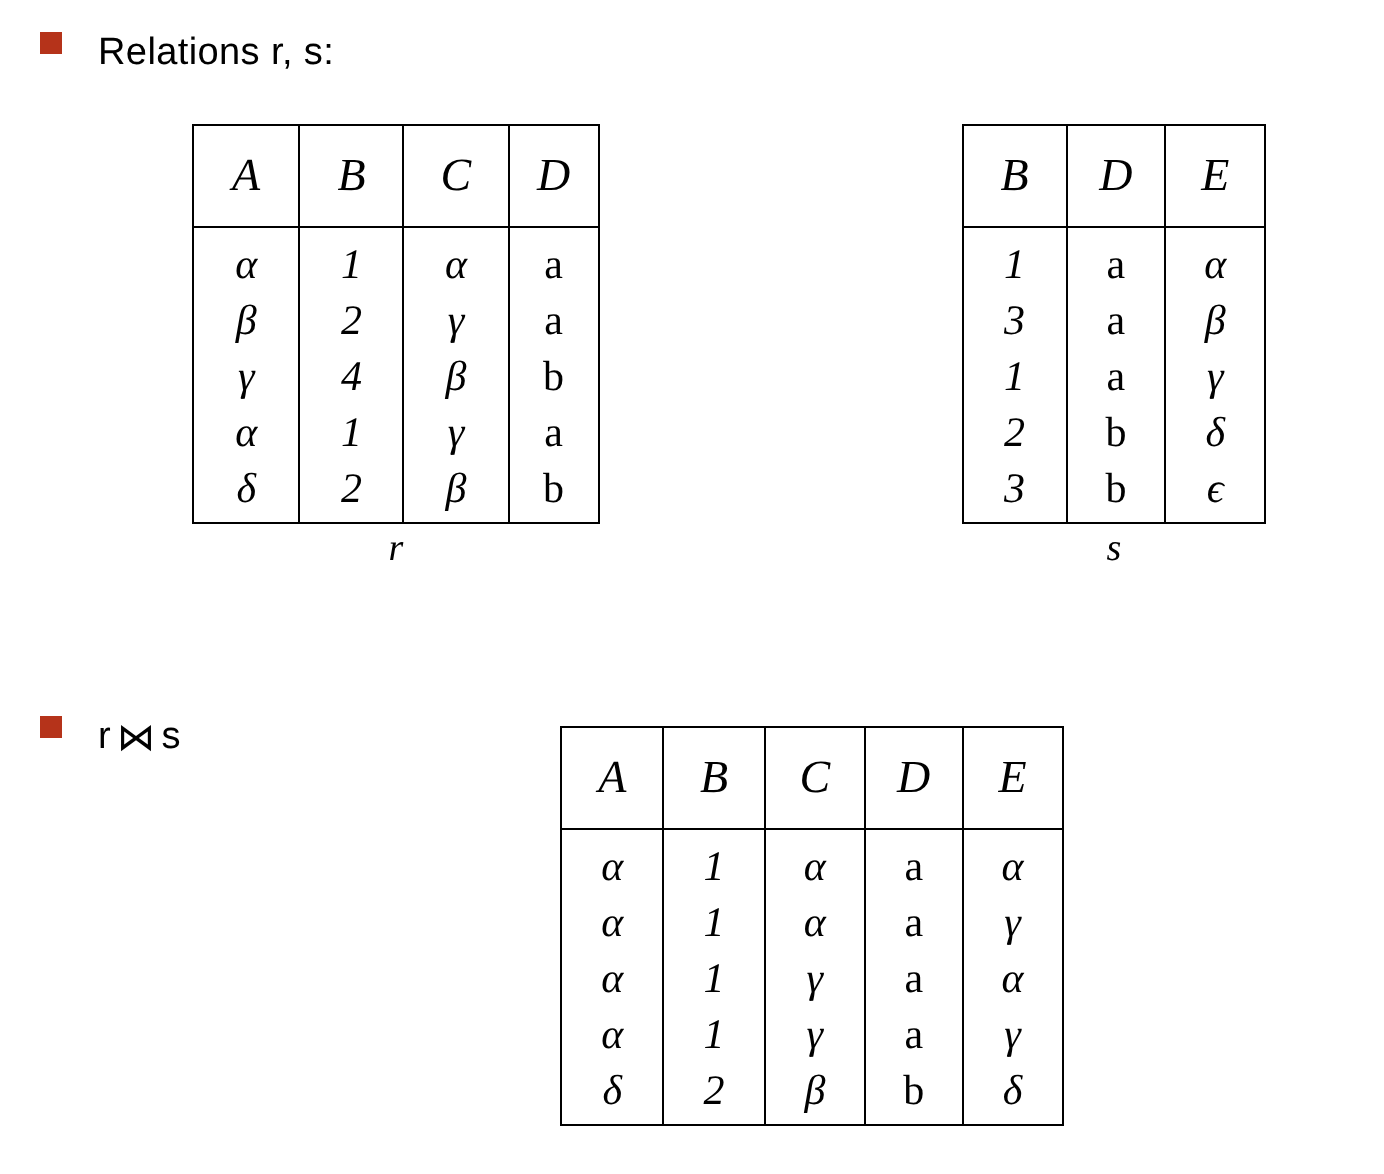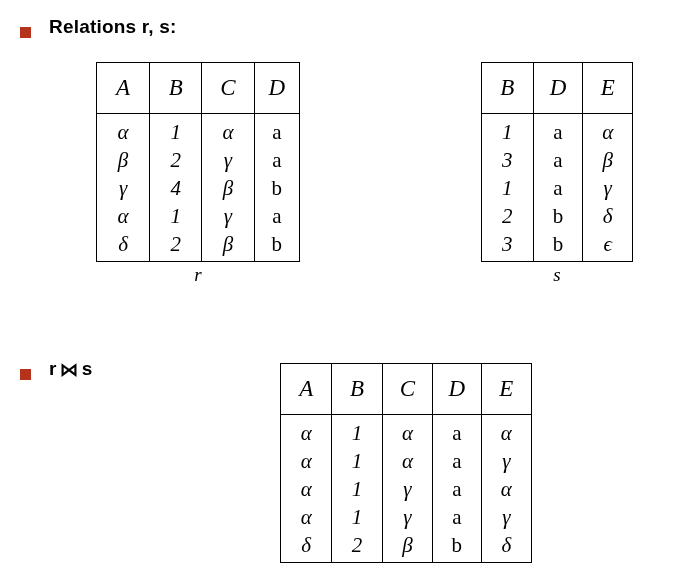--- a/index.html
+++ b/index.html
@@ -11,22 +11,21 @@
     height: 587px;
     background: #ffffff;
     font-family: "Liberation Serif", serif;
     color: #000000;
     position: relative;
     overflow: hidden;
   }
   .bullet-row {
     position: absolute;
     display: flex;
-    align-items: flex-end;
-    font-weight: bold;
+    align-items: flex-start;
   }
   .bullet-square {
     width: 11px;
     height: 11px;
     background: #b5331a;
     display: inline-block;
     margin-right: 18px;
     flex: 0 0 auto;
   }
   .bullet-text {

